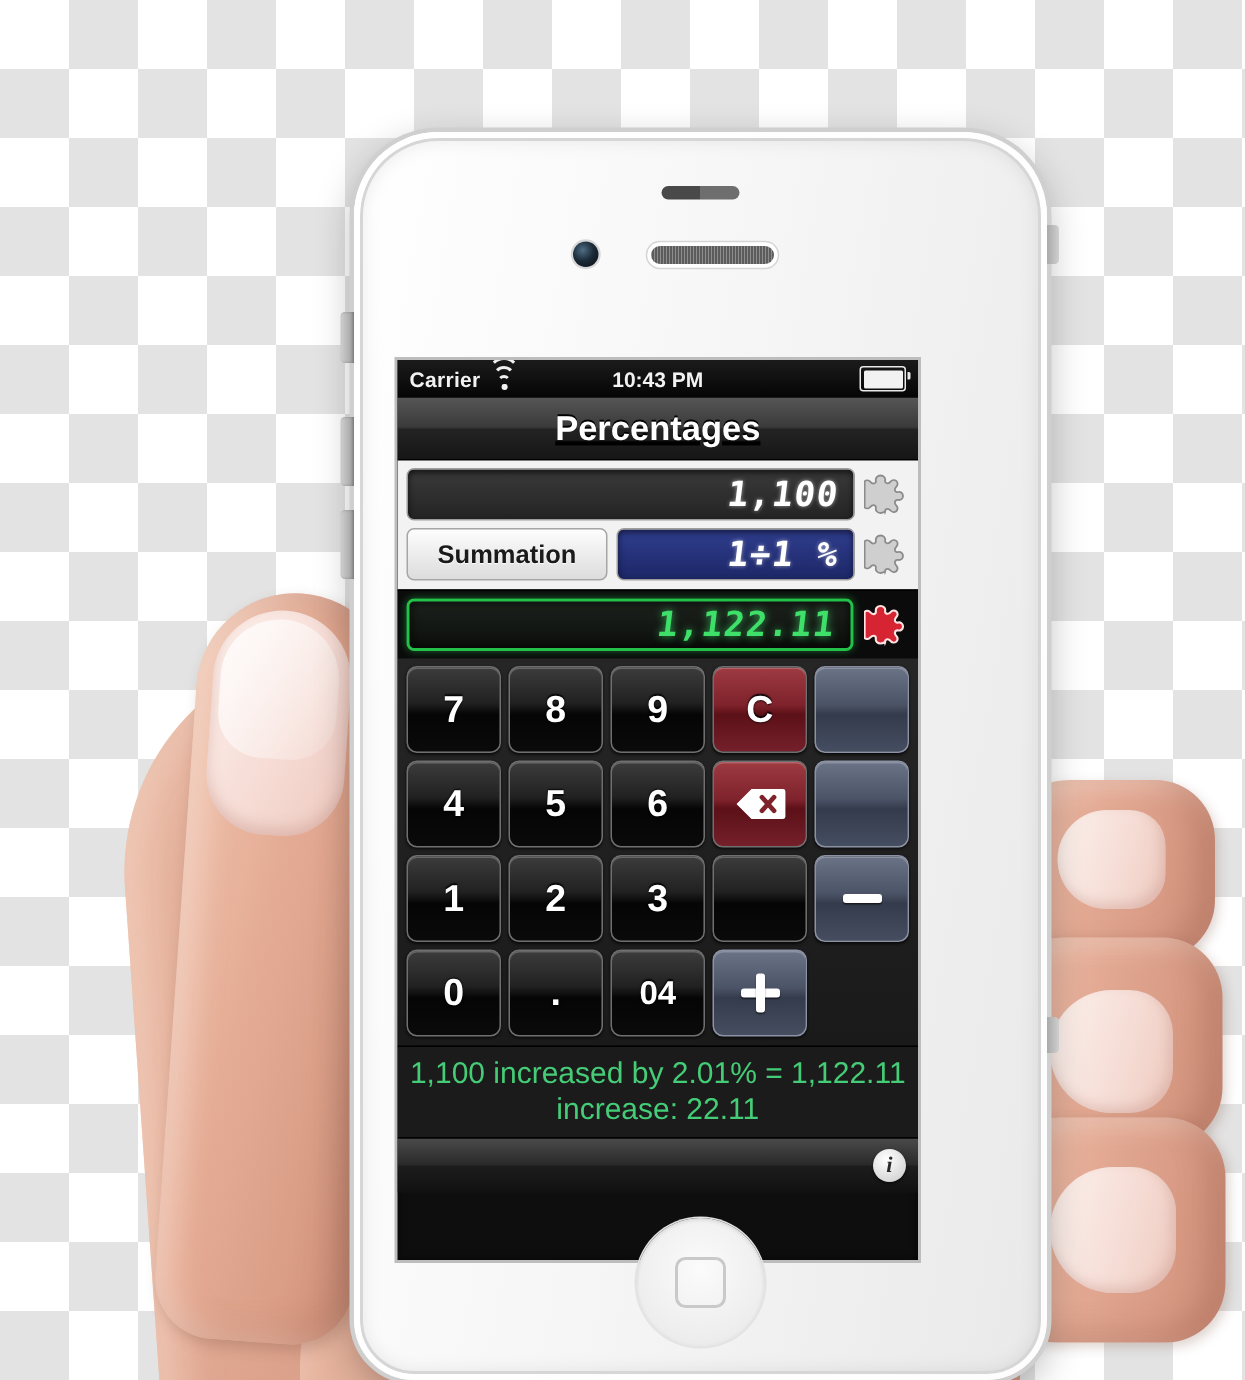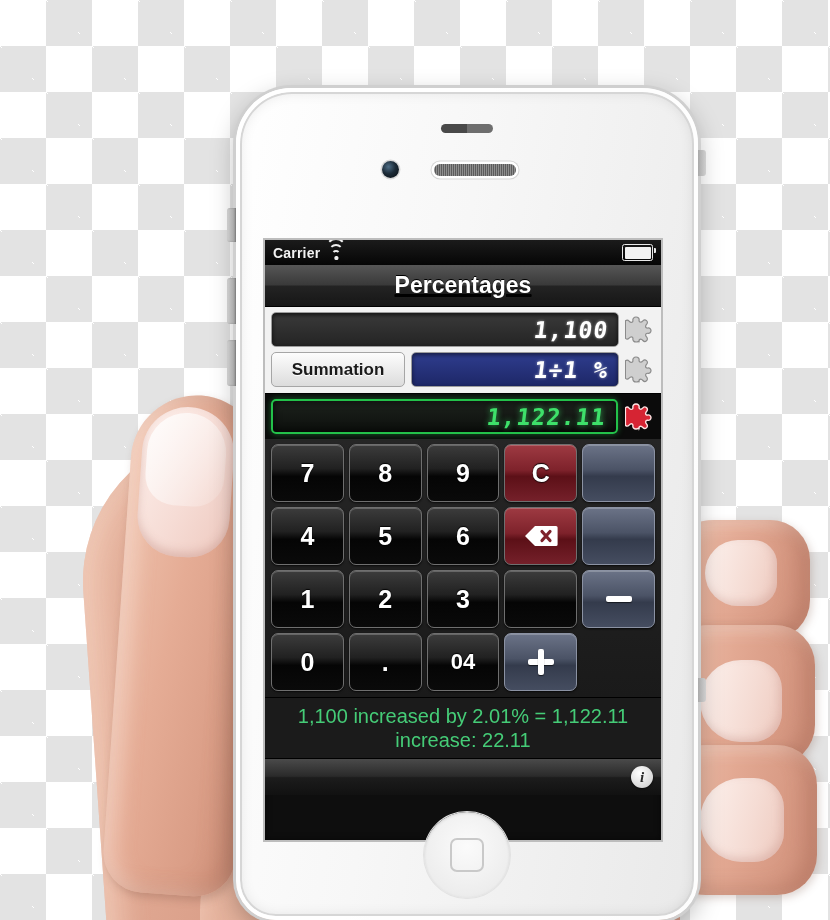--- a/index.html
+++ b/index.html
@@ -109,21 +109,21 @@
     background:radial-gradient(circle at 50% 40%,#fbfbfb,#ededed 70%,#e0e0e0 100%);
     box-shadow:inset 0 1px 3px rgba(0,0,0,.12), 0 0 0 1px #e2e2e2;
   }
   .home:after{
     content:"";position:absolute;left:50%;top:50%;transform:translate(-50%,-50%);
     width:30px;height:30px;border:2.5px solid #c9c9c9;border-radius:7px;
   }
 
   
   .screen{
-    position:absolute;left:29px;top:152px;width:396px;height:600px;
+    position:absolute;left:29px;top:152px;width:347px;height:600px;
     background:#0e0e0e;overflow:hidden;
     box-shadow:0 0 0 2px #bdbdbd, inset 0 0 6px rgba(0,0,0,.6);
   }
 
   
   .statusbar{
     height:25px;background:linear-gradient(180deg,#1b1b1b,#050505);
     display:flex;align-items:center;padding:0 8px;color:#f2f2f2;
     font-size:14px;font-weight:bold;position:relative;
   }
@@ -266,20 +266,21 @@
   <div class="screen">
 
     <div class="statusbar">
       <span class="carrier">Carrier</span>
       <span class="wifi">
         <i class="w1"></i>
           <i class="w2"></i>
           <i class="w3"></i>
           <i class="dot"></i>
       </span>
+      <span class="clock">10:43 PM</span>
       <span class="battery">
           <span></span>
         </span>
     </div>
 
     <div class="titlebar">
       <h1>Percentages</h1>
     </div>
 
     <div class="inputpanel">

